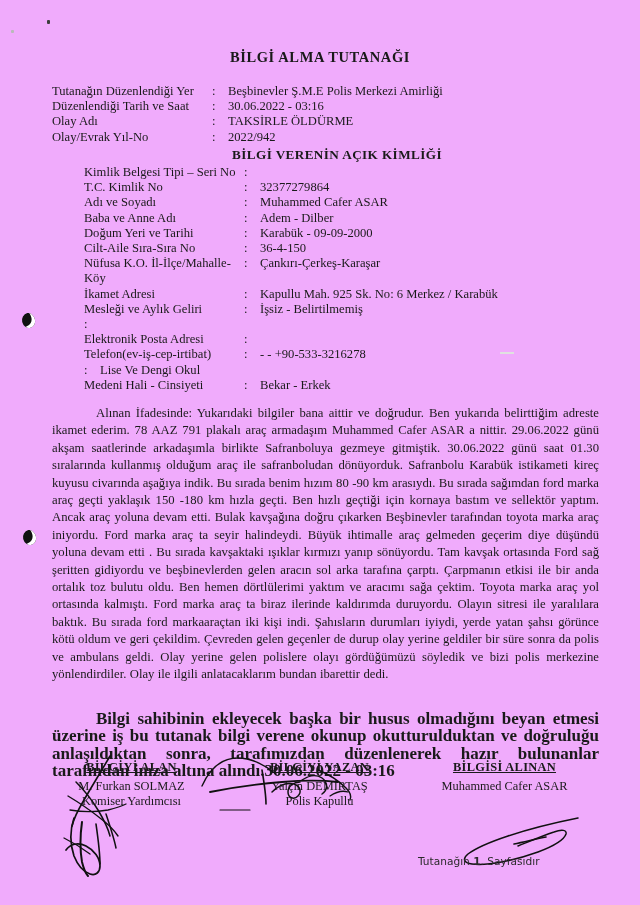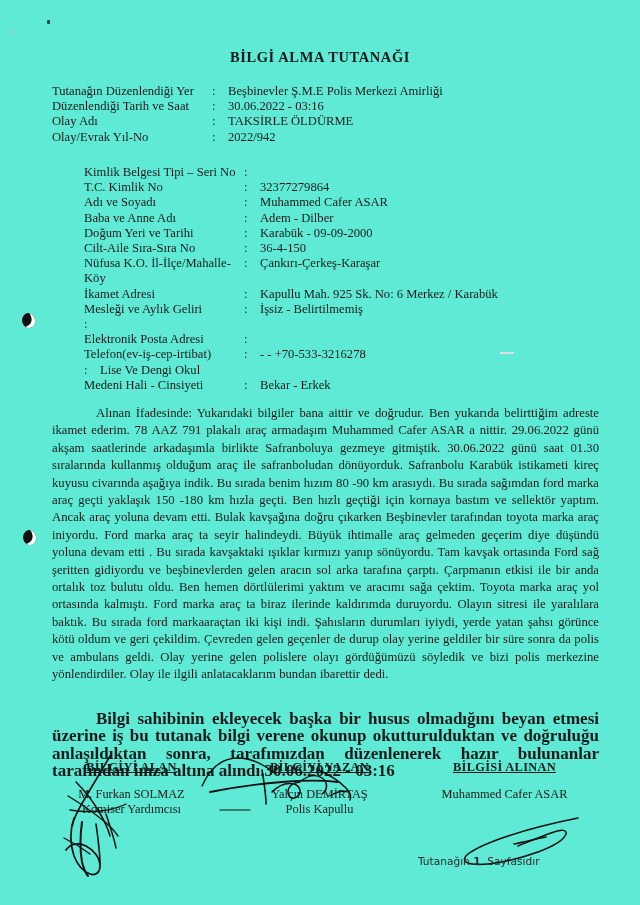--- a/index.html
+++ b/index.html
@@ -12,21 +12,21 @@
     height: 905px;
     position: relative;
     font-family: "Liberation Serif", "DejaVu Serif", serif;
     color: #1a1a1a;
     overflow: hidden;
   }
 
   .page {
     position: absolute;
     inset: 0;
-    background: #5eead4;
+    background: #f0abfc;
   }
 
   
   .speck {
     position: absolute;
     background: #6b6b6b;
     border-radius: 50%;
   }
   .speck-a { left: 47px; top: 20px; width: 3px; height: 4px; background:#3d3d3d; border-radius:1px; }
   .speck-b { left: 11px; top: 30px; width: 3px; height: 3px; background:#b9b9b9; border-radius:1px; }
@@ -141,21 +141,21 @@
     line-height: 15px;
   }
   .sig-col-1 { left: 2px;  width: 155px; }
   .sig-col-2 { left: 190px; width: 155px; }
   .sig-col-3 { left: 360px; width: 185px; }
   .sig-head {
     font-weight: bold;
     text-decoration: underline;
     letter-spacing: 0.3px;
   }
-  .sig-name { margin-top: 12px; }
+  .sig-name { margin-top: 4px; }
   .sig-role { }
 
   .footer-note {
     position: absolute;
     left: 418px;
     top: 855px;
     width: 210px;
     text-align: left;
     font-family: "DejaVu Sans", "Liberation Sans", sans-serif;
     font-size: 10.6px;
@@ -204,20 +204,21 @@
     <div class="field-row">
       <span class="f-label">Olay Adı</span>
       <span class="f-colon">:</span>
       <span class="f-value">TAKSİRLE ÖLDÜRME</span>
     </div>
     <div class="field-row">
       <span class="f-label">Olay/Evrak Yıl-No</span>
       <span class="f-colon">:</span>
       <span class="f-value">2022/942</span>
     </div>
+    <div class="section-title">BİLGİ VERENİN AÇIK KİMLİĞİ</div>
   </div>
 
   <div class="fields-2">
     <div class="field-row">
       <span class="f-label">Kimlik Belgesi Tipi – Seri No</span>
       <span class="f-colon">:</span>
       <span class="f-value"></span>
     </div>
     <div class="field-row">
       <span class="f-label">T.C. Kimlik No</span>
@@ -265,21 +266,21 @@
       <span class="f-value"></span>
     </div>
     <div class="field-row">
       <span class="f-label">Elektronik Posta Adresi</span>
       <span class="f-colon">:</span>
       <span class="f-value"></span>
     </div>
     <div class="field-row">
       <span class="f-label">Telefon(ev-iş-cep-irtibat)</span>
       <span class="f-colon">:</span>
-      <span class="f-value"> -  - +70-533-3216278</span>
+      <span class="f-value"> -  - +90-533-3216278</span>
     </div>
     <div class="field-row">
       <span class="f-colon">:</span>
       <span class="f-value">Lise Ve Dengi Okul</span>
     </div>
     <div class="field-row">
       <span class="f-label">Medeni Hali - Cinsiyeti</span>
       <span class="f-colon">:</span>
       <span class="f-value">Bekar - Erkek</span>
     </div>

